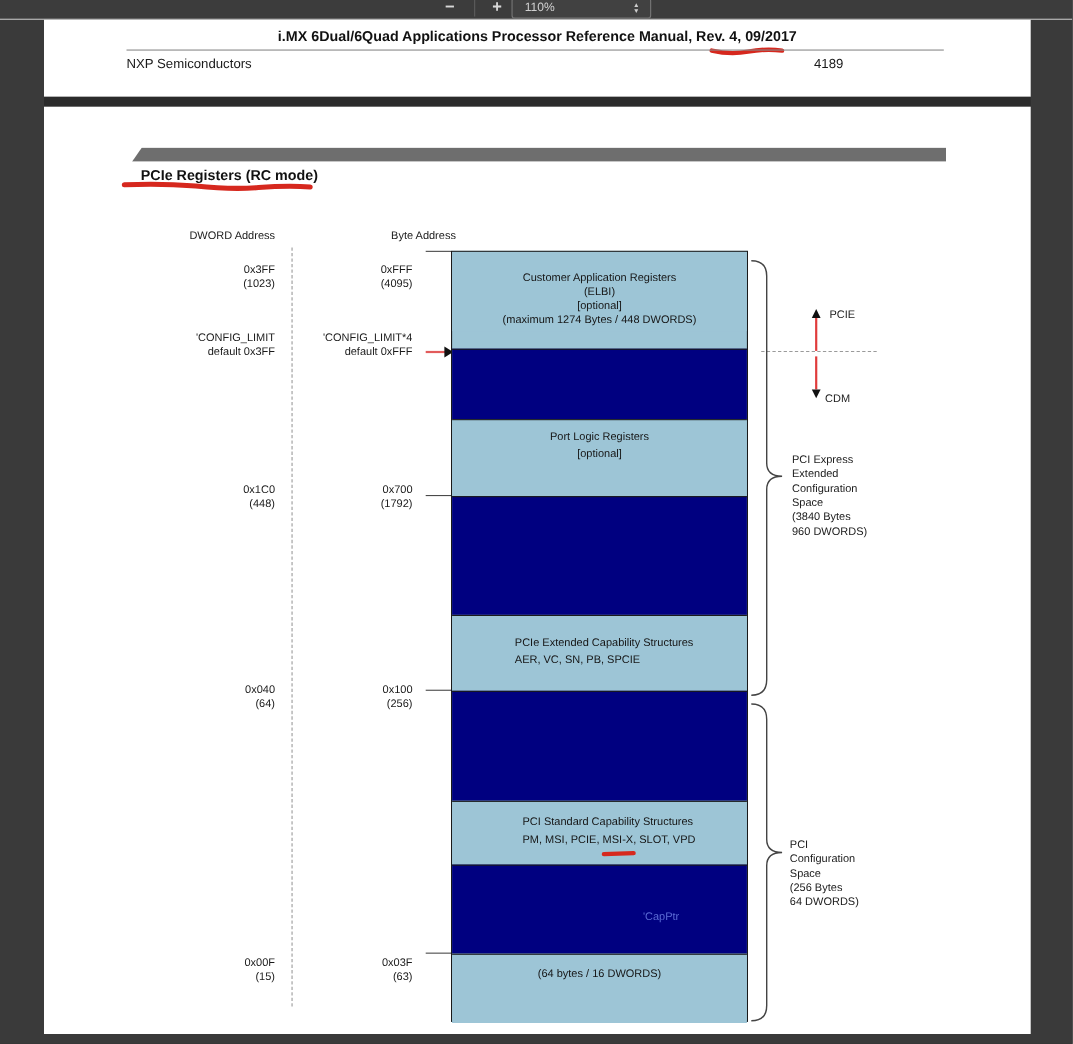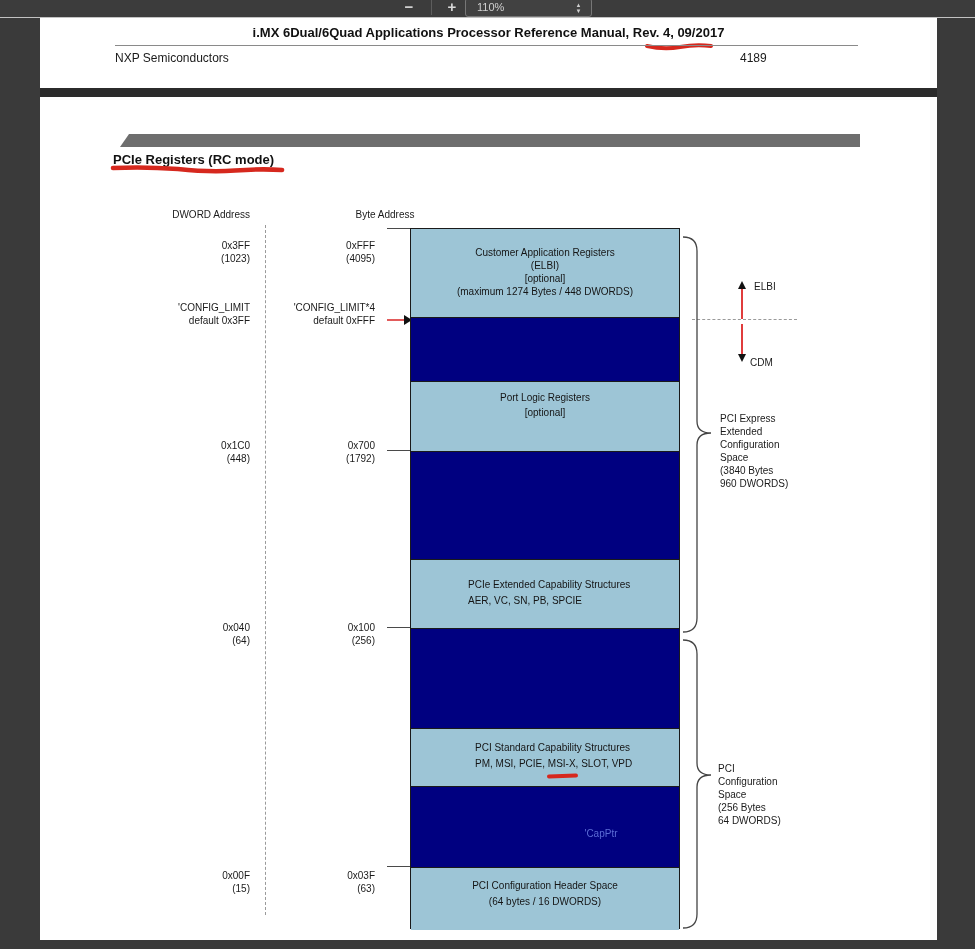--- a/index.html
+++ b/index.html
@@ -43,21 +43,21 @@
   .doc-title { position:absolute; left:0; top:7px; width:100%; text-align:center;
     font-size:13px; font-weight:bold; color:#111; letter-spacing:0px; }
   .title-rule { position:absolute; left:75px; top:27px; width:743px; height:1px; background:#8a8a8a; }
   .vendor { position:absolute; left:75px; top:33px; font-size:12px; color:#1a1a1a; }
   .pageno { position:absolute; left:700px; top:33px; width:118px; font-size:12px; color:#1a1a1a; }
   .red-swoosh { position:absolute; pointer-events:none; }
 
   
   .section-bar { position:absolute; left:80px; top:37px; width:740px; height:13px;
     background:#6e6e6e; clip-path:polygon(9px 0, 100% 0, 100% 100%, 0 100%); }
-  .section-heading { position:absolute; left:73px; top:55px; font-size:13px; font-weight:bold; color:#111; }
+  .section-heading { position:absolute; left:88px; top:55px; font-size:13px; font-weight:bold; color:#111; }
 
   
   .dg { font-size:10px; color:#1a1a1a; line-height:13px; }
 
   .col-hdr-dword { position:absolute; left:60px; top:111px; width:150px; text-align:right; }
   .col-hdr-byte  { position:absolute; left:300px; top:111px; width:90px; text-align:center; }
 
   .dash-v { position:absolute; left:225px; top:128px; width:1px; height:690px;
     border-left:1px dashed #9a9a9a; }
 
@@ -242,31 +242,30 @@
         <div class="dg" style="line-height:16px;">
           <span>PM, MSI, PCIE, </span><span class="msix-mark">MSI-X</span><span>, SLOT, VPD</span>
         </div>
       </div>
 
       <div class="blk blk-navy bordered" style="top:557px; height:81px;">
         <div class="capptr">'CapPtr</div>
       </div>
 
       <div class="blk blk-light bordered blk-center" style="top:638px; height:63px; padding-top:10px;">
-        <div class="dg" style="line-height:16px;">PCI Configuration Header Space</div>
         <div class="dg" style="line-height:16px;">(64 bytes / 16 DWORDS)</div>
       </div>
     </div>
 
     <div class="dash-h"></div>
     <div class="arrow-v arrow-up-line"></div>
     <div class="head-up"></div>
     <div class="arrow-v arrow-dn-line"></div>
     <div class="head-dn"></div>
-    <div class="dg lbl-elbi">ELBI</div>
+    <div class="dg lbl-elbi">PCIE</div>
     <div class="dg lbl-cdm">CDM</div>
 
     <svg class="brace" style="top:138px;" width="34" height="399" viewBox="0 0 34 399">
       <path d="M3,2 Q17,2 17,16 L17,186 Q17,198 31,198 Q17,198 17,210 L17,383 Q17,397 3,397" fill="none" stroke="#444" stroke-width="1.3"></path>
     </svg>
     <svg class="brace" style="top:541px;" width="34" height="292" viewBox="0 0 34 292">
       <path d="M3,2 Q17,2 17,16 L17,125 Q17,137 31,137 Q17,137 17,149 L17,276 Q17,290 3,290" fill="none" stroke="#444" stroke-width="1.3"></path>
     </svg>
 
     <div class="brace-label brace-label-1">

